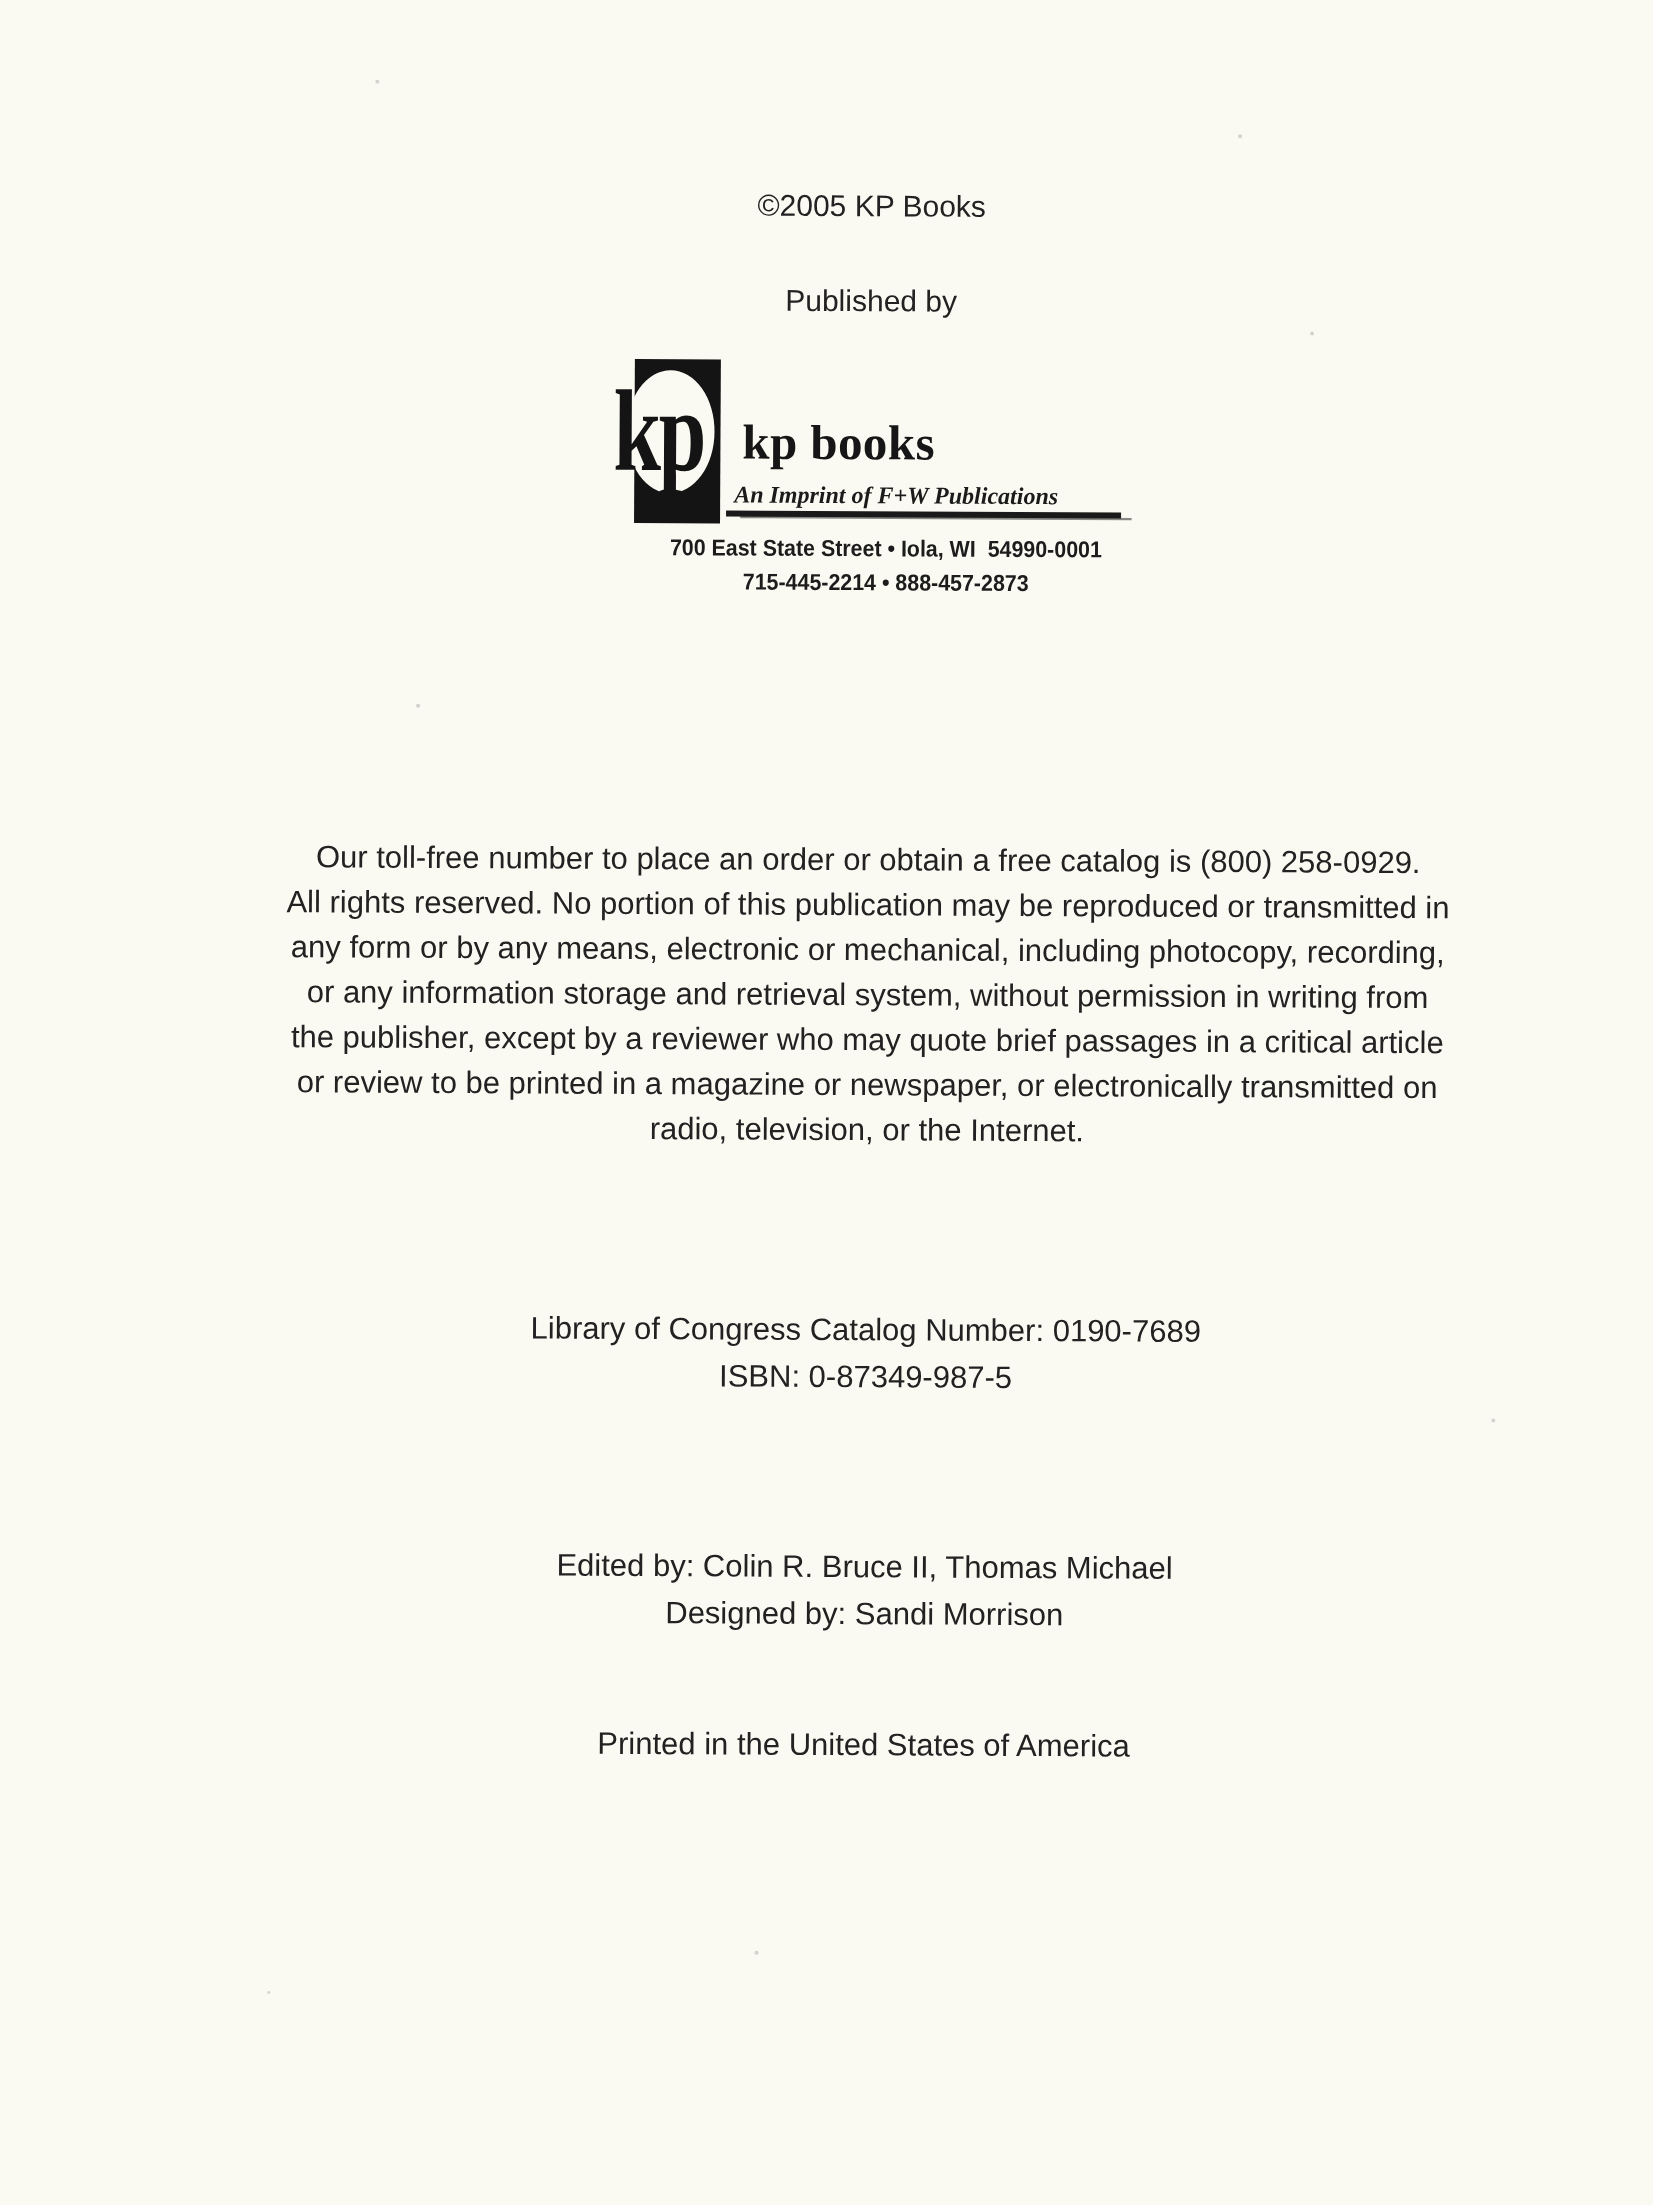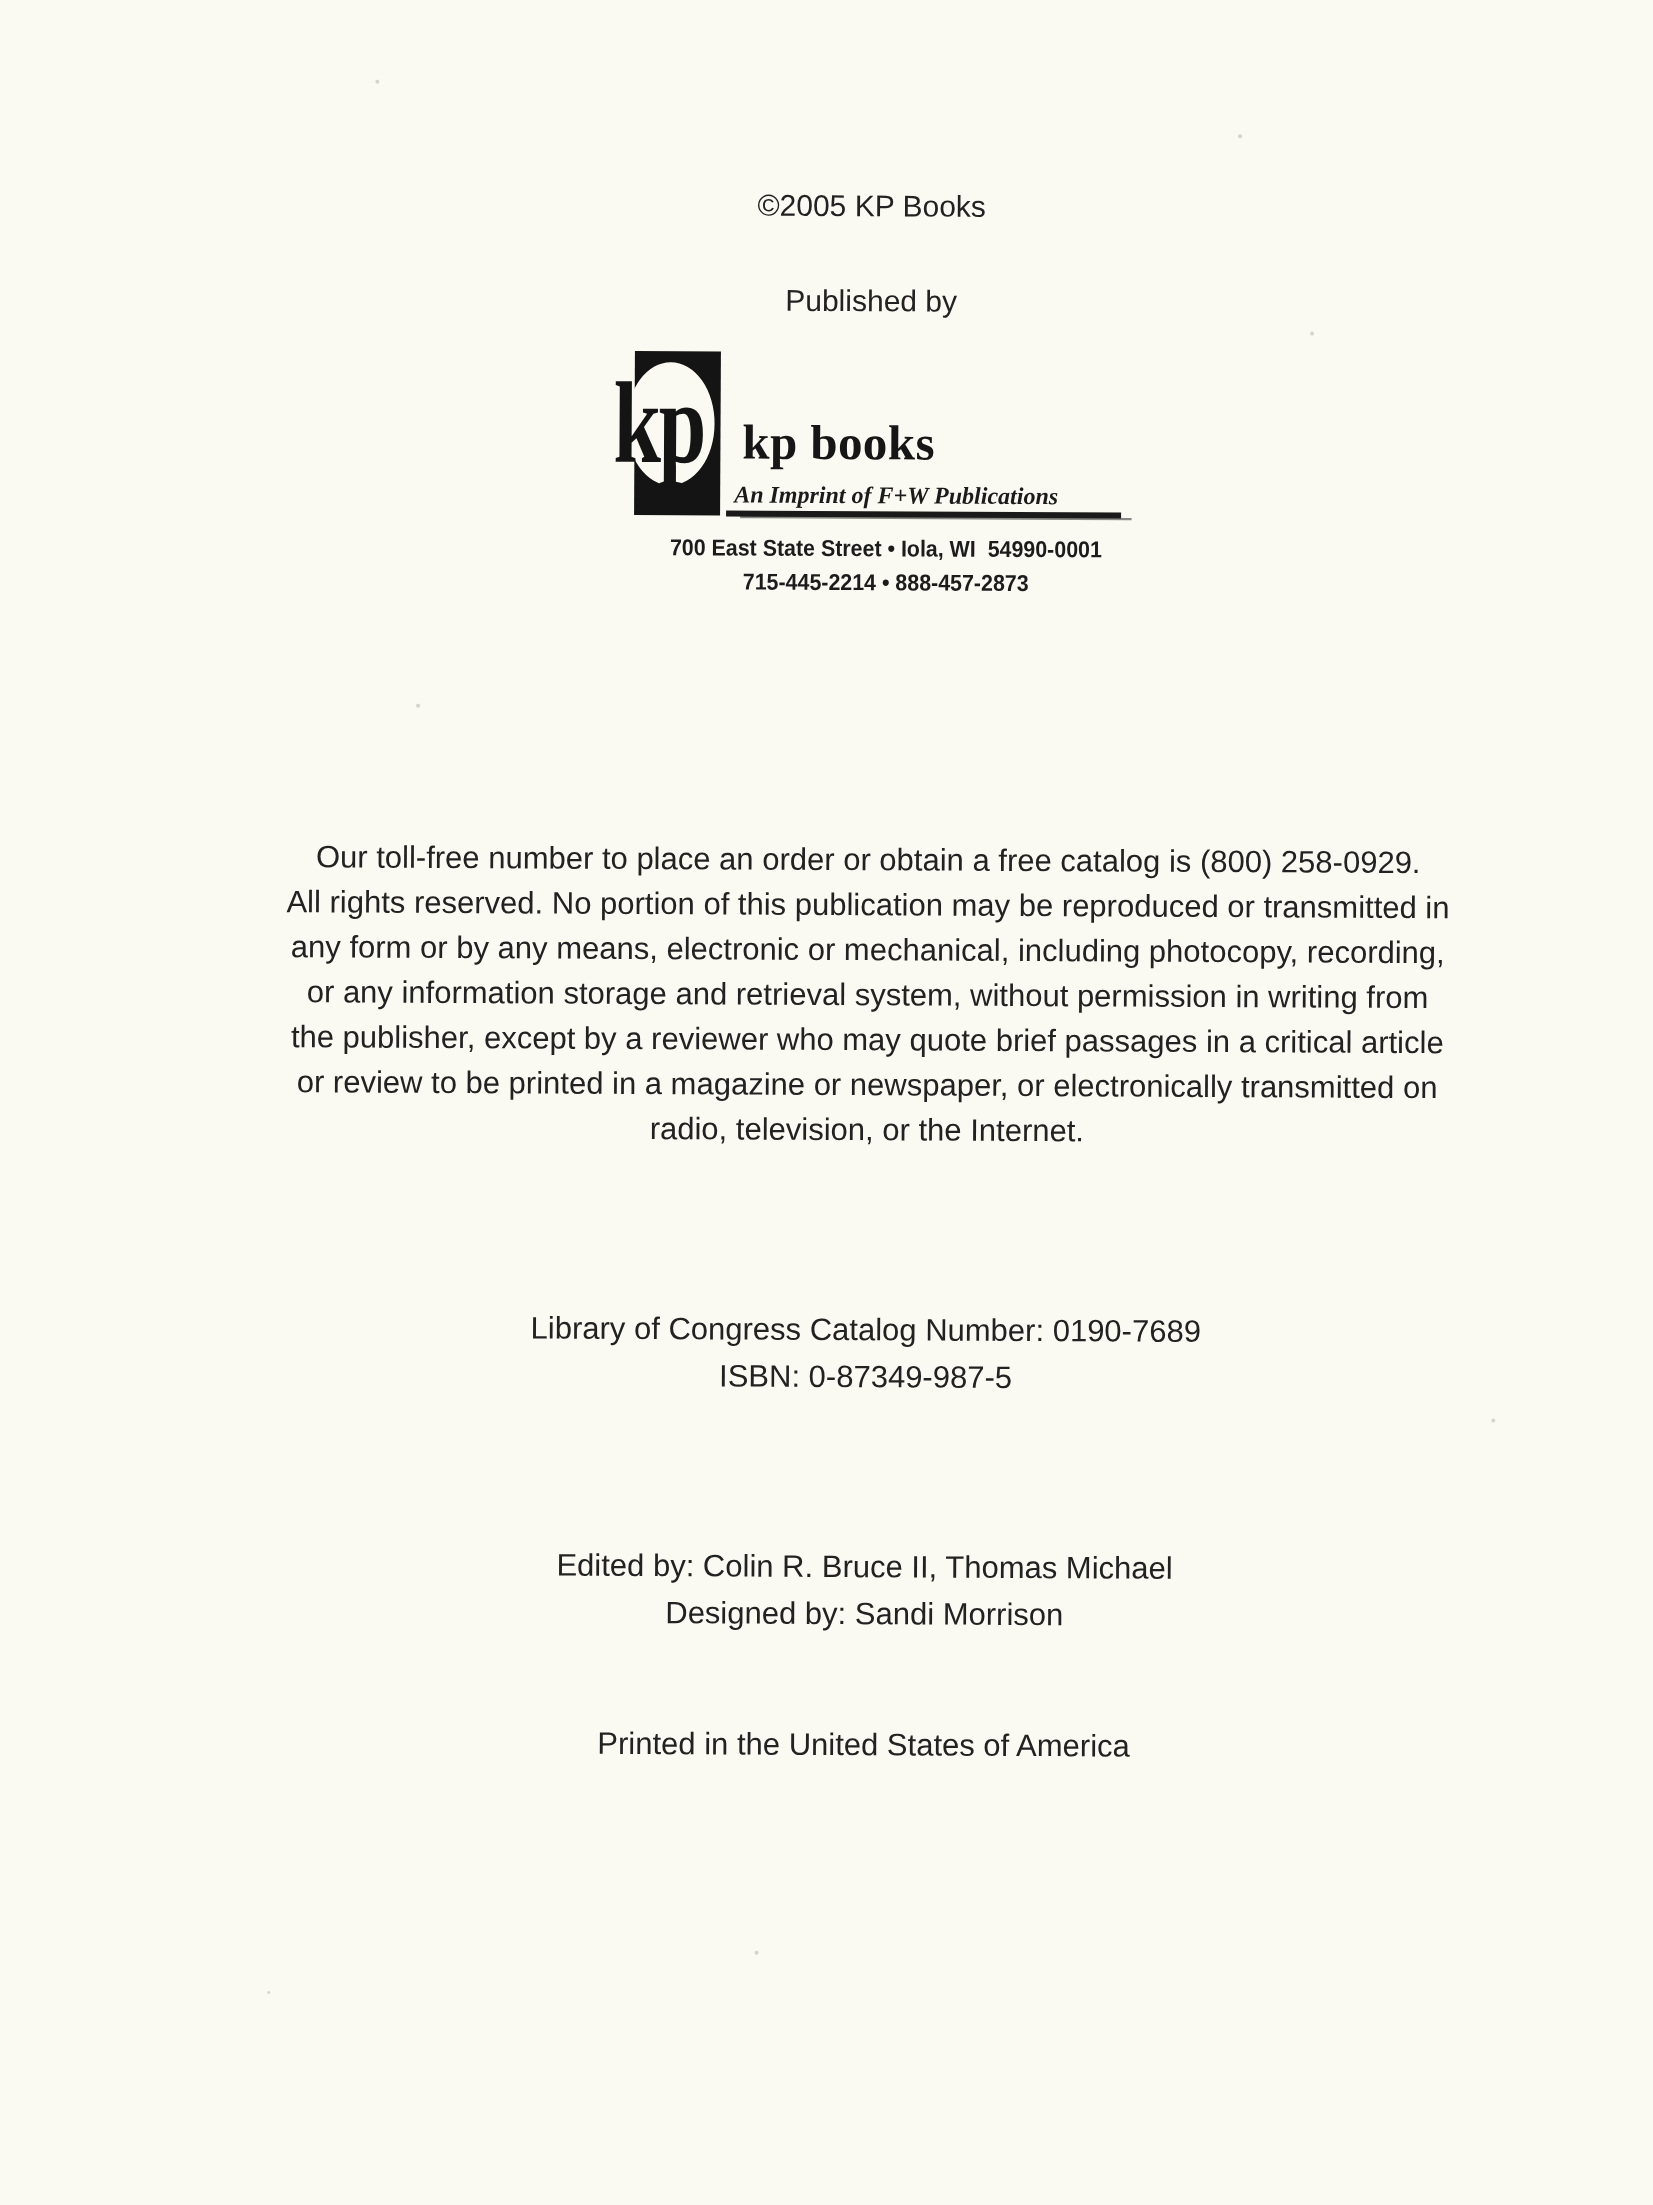--- a/index.html
+++ b/index.html
@@ -38,21 +38,21 @@
   
   .logo-block {
     position: absolute;
     top: 342px;
     left: 615px;
     width: 551px;
     height: 282px;
   }
   .logo-mark {
     position: absolute;
-    top: 10px;
+    top: 18px;
     left: 0;
     width: 106px;
     height: 164px;
   }
   .mark-rect {
     position: absolute;
     left: 16.3px;
     top: 0;
     width: 86px;
     height: 164px;

